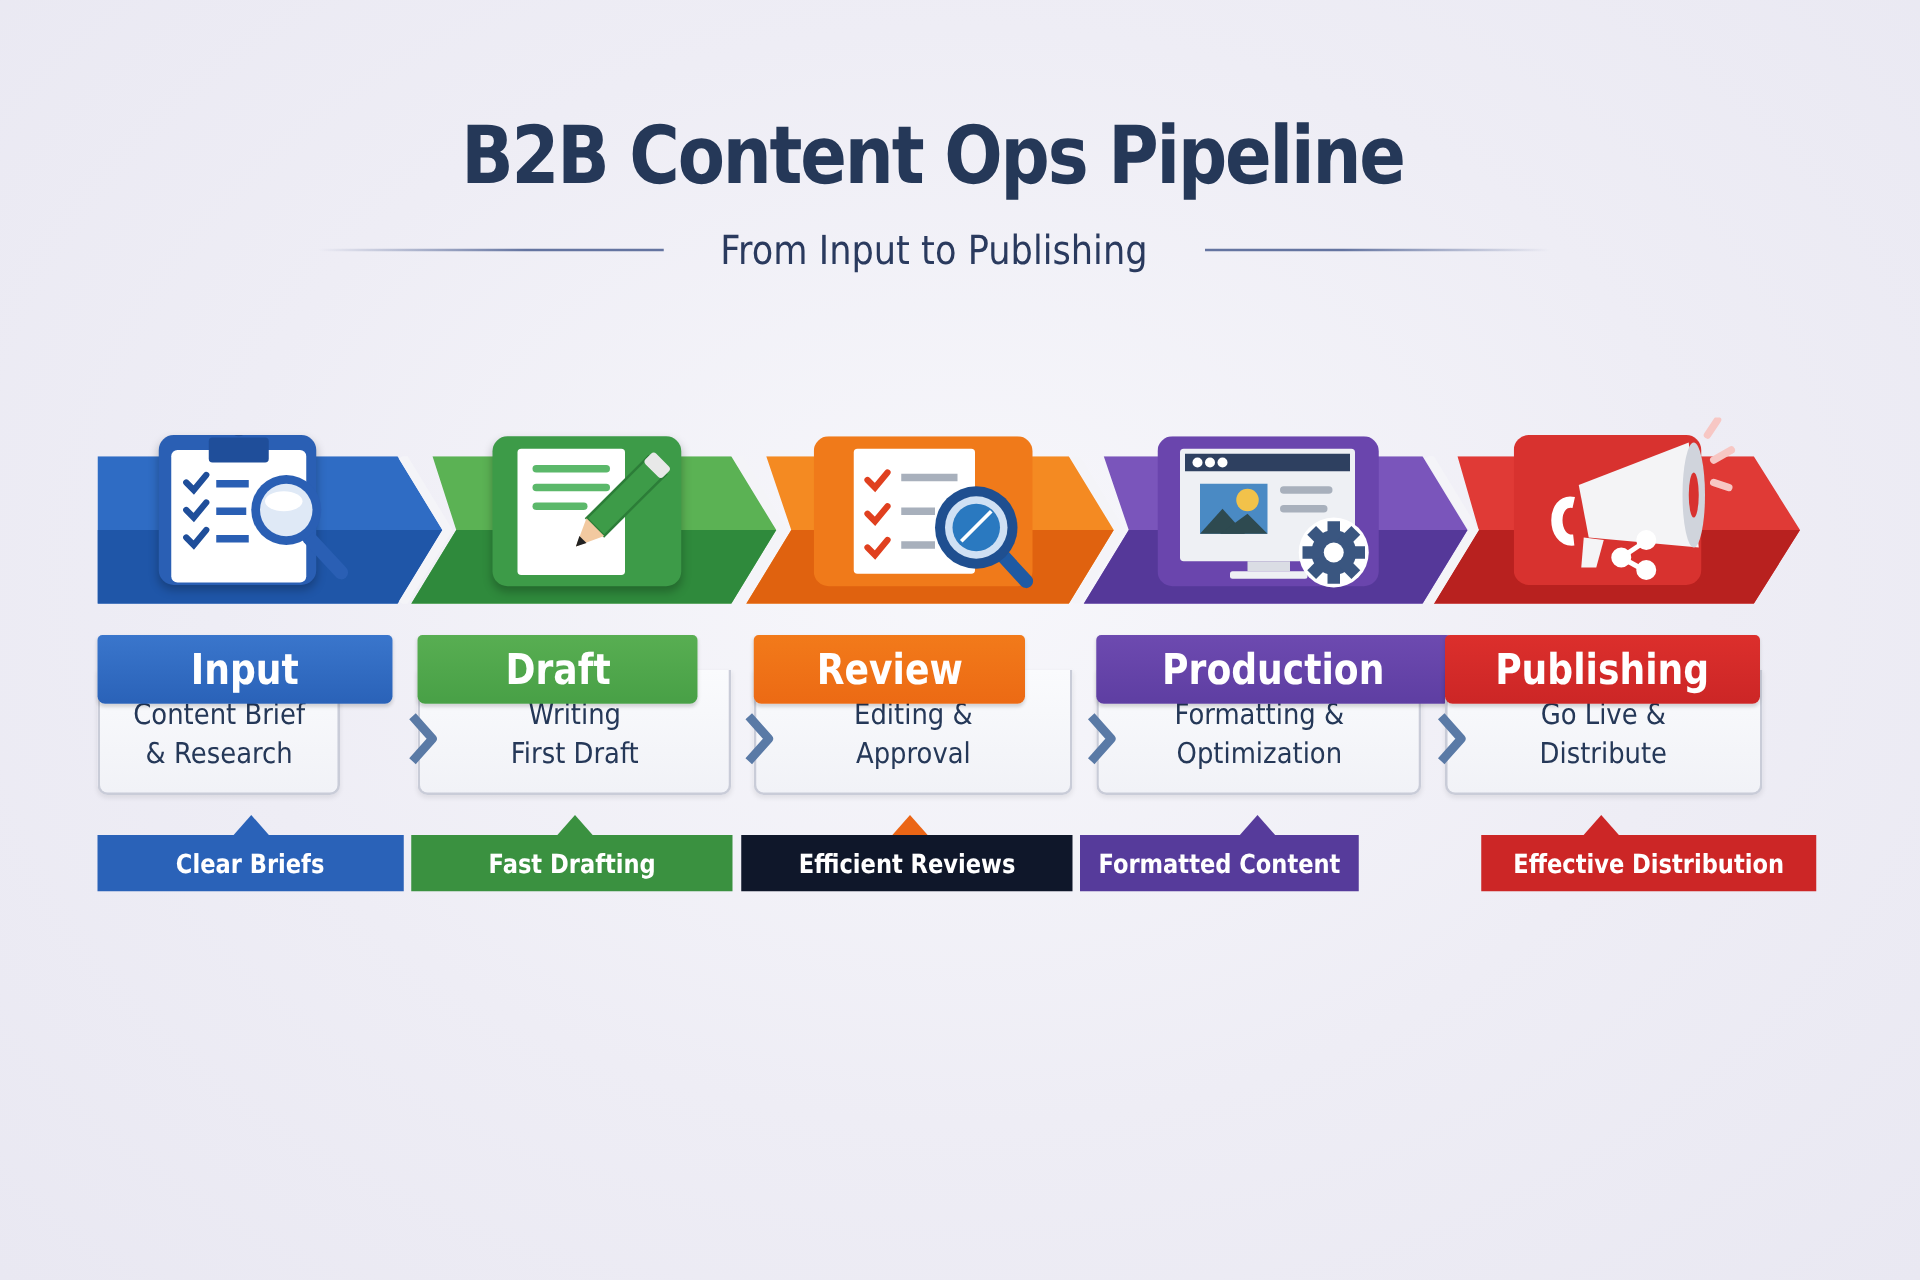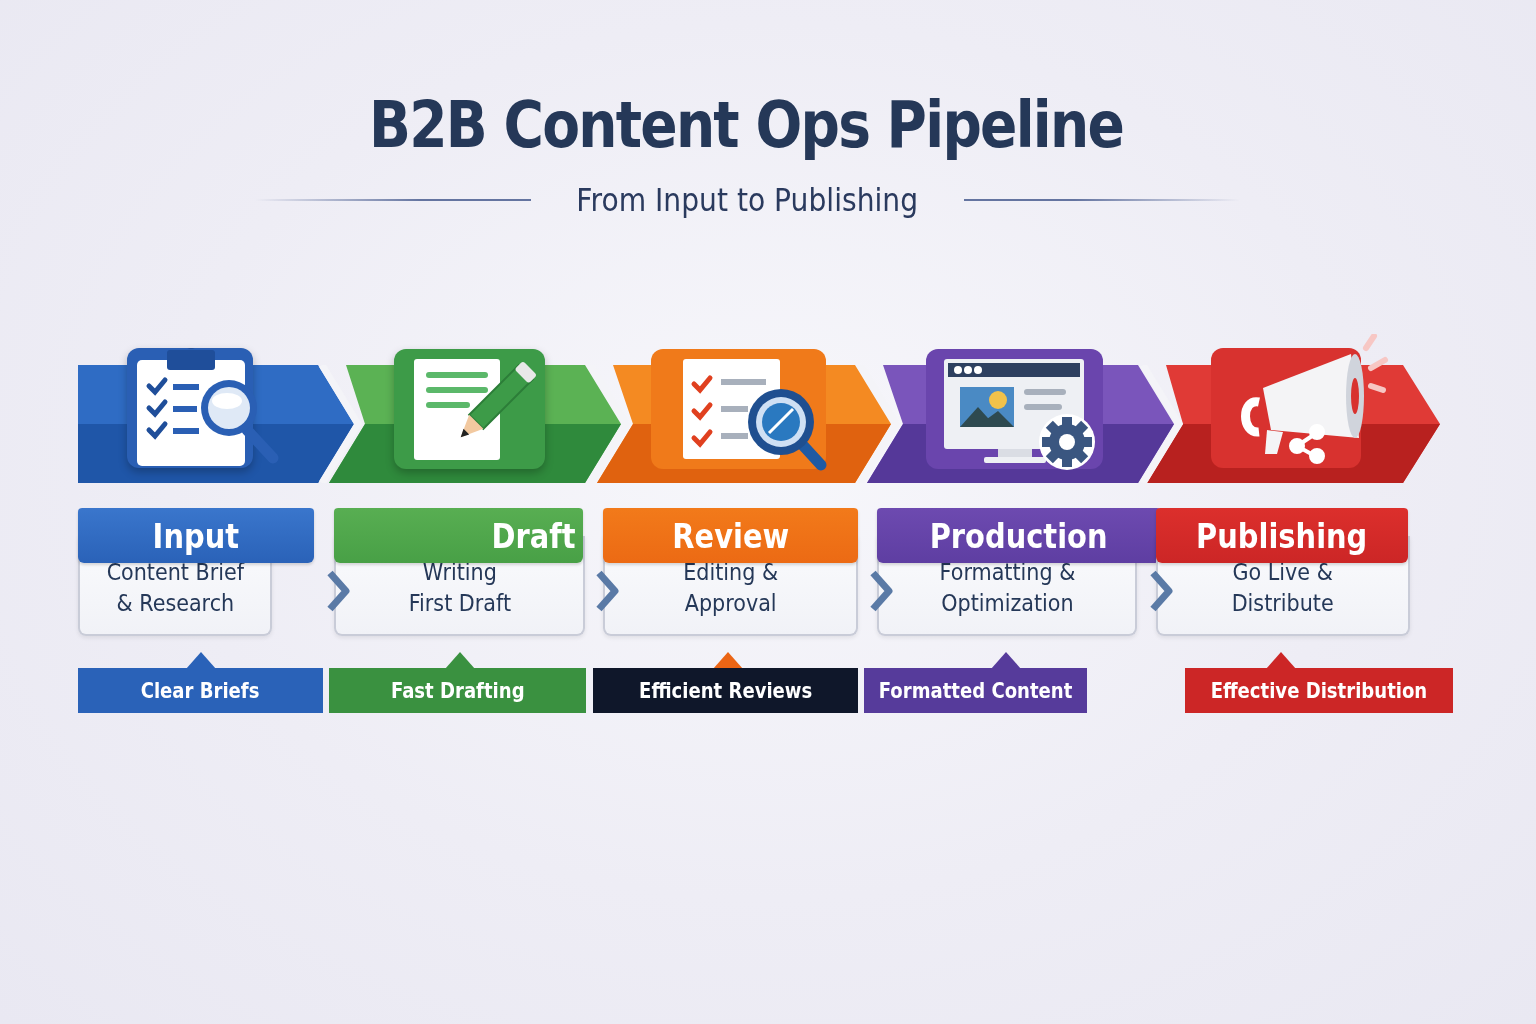--- a/index.html
+++ b/index.html
@@ -227,33 +227,33 @@
   </div>
   <div class="tag-notch" style="left:186px; border-bottom-color:#2a62b8;"></div>
   <div class="tag" style="left:78px; width:245px; background:#2a62b8;">
     <span>Clear Briefs</span>
   </div>
 
   <div class="stage-card" style="left:334px; width:251px;">
     <div class="stage-desc">Writing
 First Draft</div>
   </div>
-  <div class="stage-header" style="left:334px; width:249px; background:linear-gradient(180deg,#58ae52,#48a046);justify-content:flex-end;">
+  <div class="stage-header" style="left:334px; width:224px; background:linear-gradient(180deg,#58ae52,#48a046);">
     <span>Draft</span>
   </div>
   <div class="tag-notch" style="left:445px; border-bottom-color:#3a9140;"></div>
   <div class="tag" style="left:329px; width:257px; background:#3a9140;">
     <span>Fast Drafting</span>
   </div>
 
   <div class="stage-card" style="left:603px; width:255px;justify-content:center;">
     <div class="stage-desc">Editing &amp;
 Approval</div>
   </div>
-  <div class="stage-header" style="left:603px; width:255px; background:linear-gradient(180deg,#f27a1a,#ec6a14);">
+  <div class="stage-header" style="left:603px; width:217px; background:linear-gradient(180deg,#f27a1a,#ec6a14);">
     <span>Review</span>
   </div>
   <div class="tag-notch" style="left:713px; border-bottom-color:#eb6515;"></div>
   <div class="tag" style="left:593px; width:265px; background:#0f172a;">
     <span>Efficient Reviews</span>
   </div>
 
   <div class="stage-card" style="left:877px; width:260px;">
     <div class="stage-desc">Formatting &amp;
 Optimization</div>

